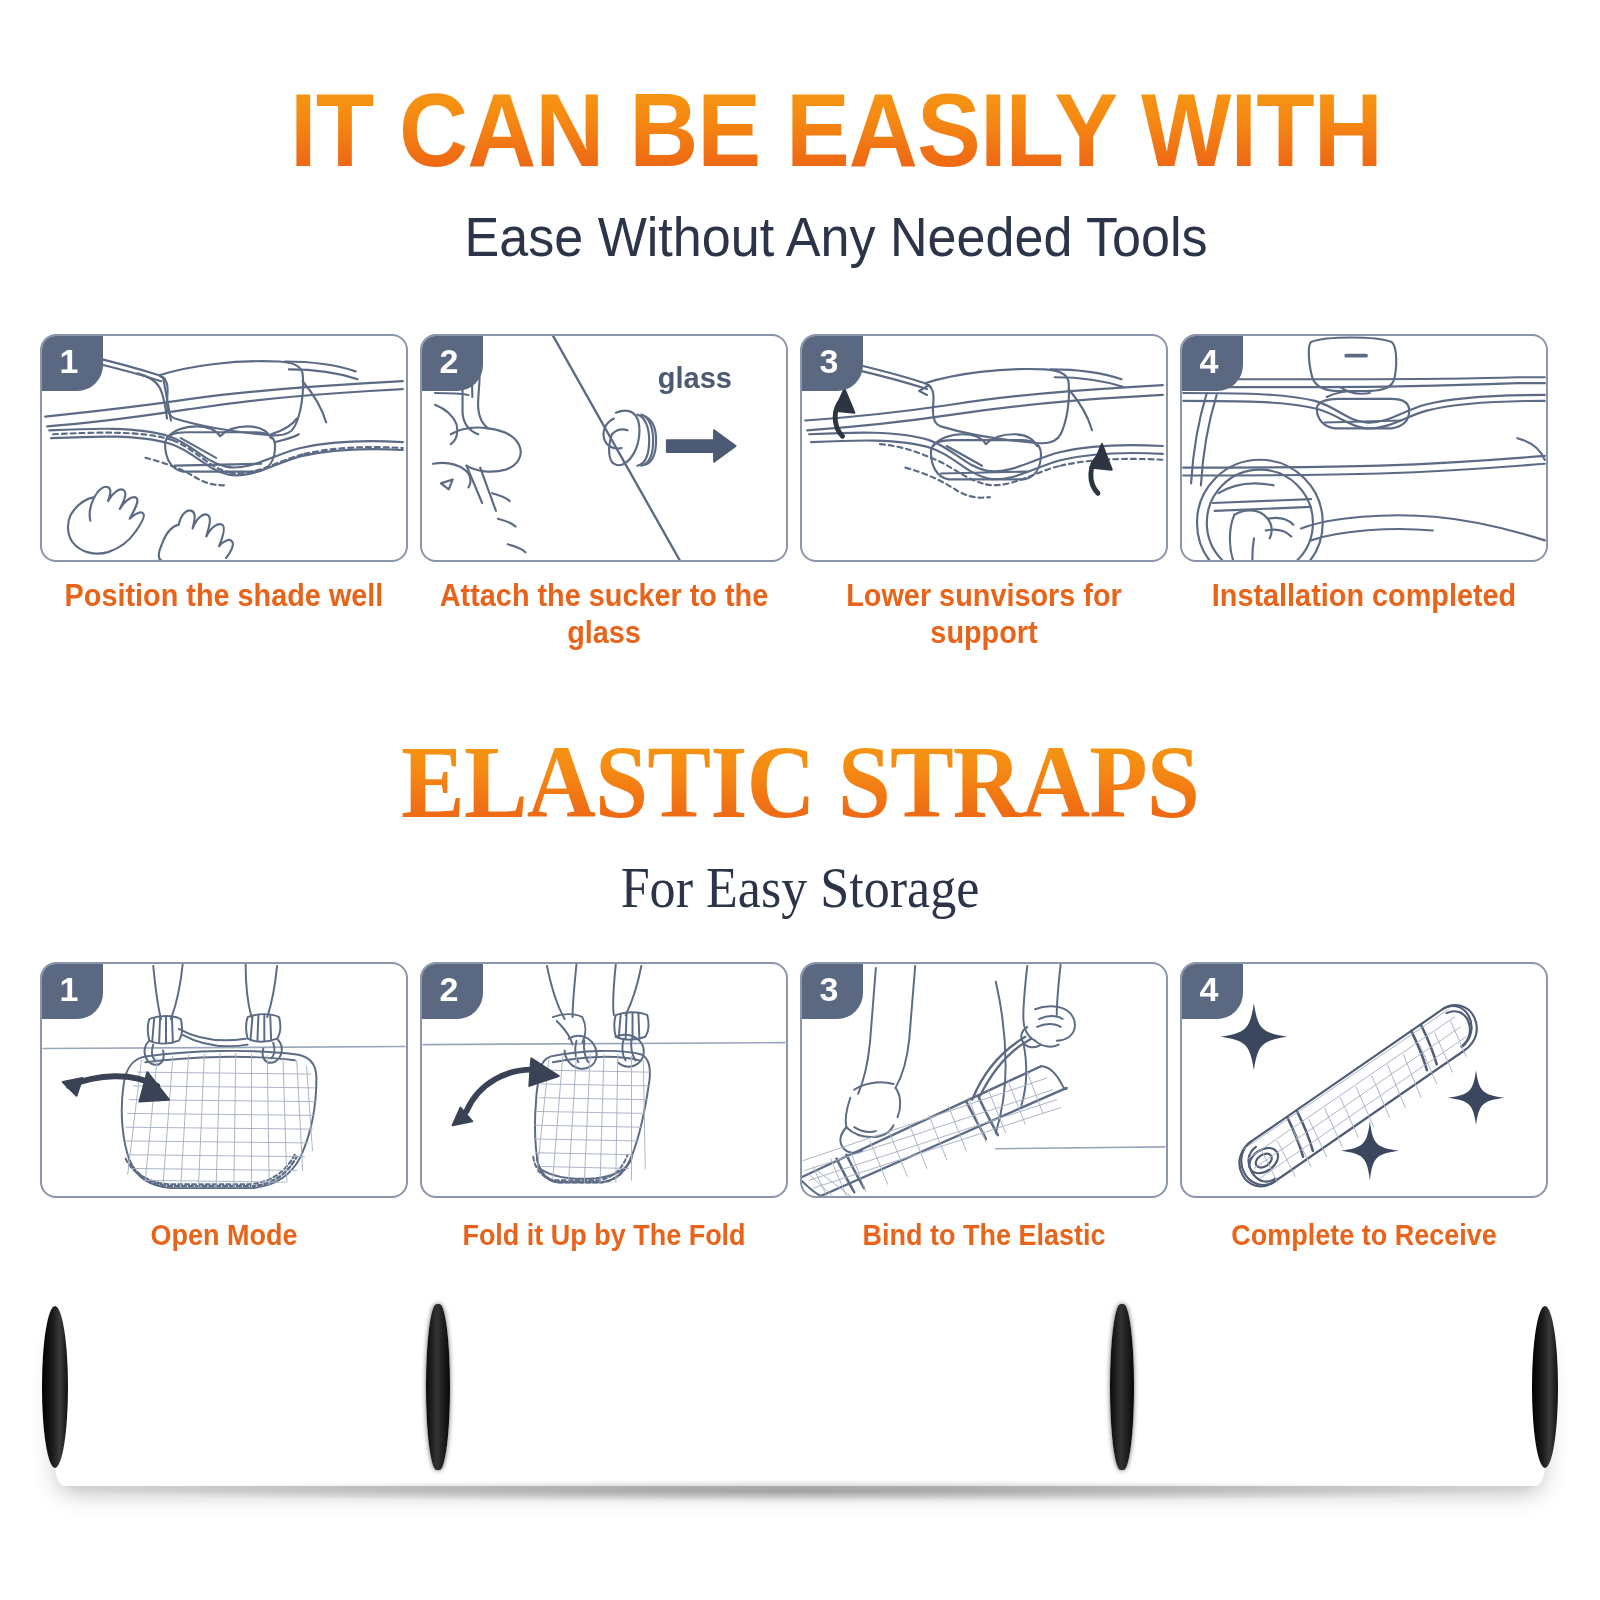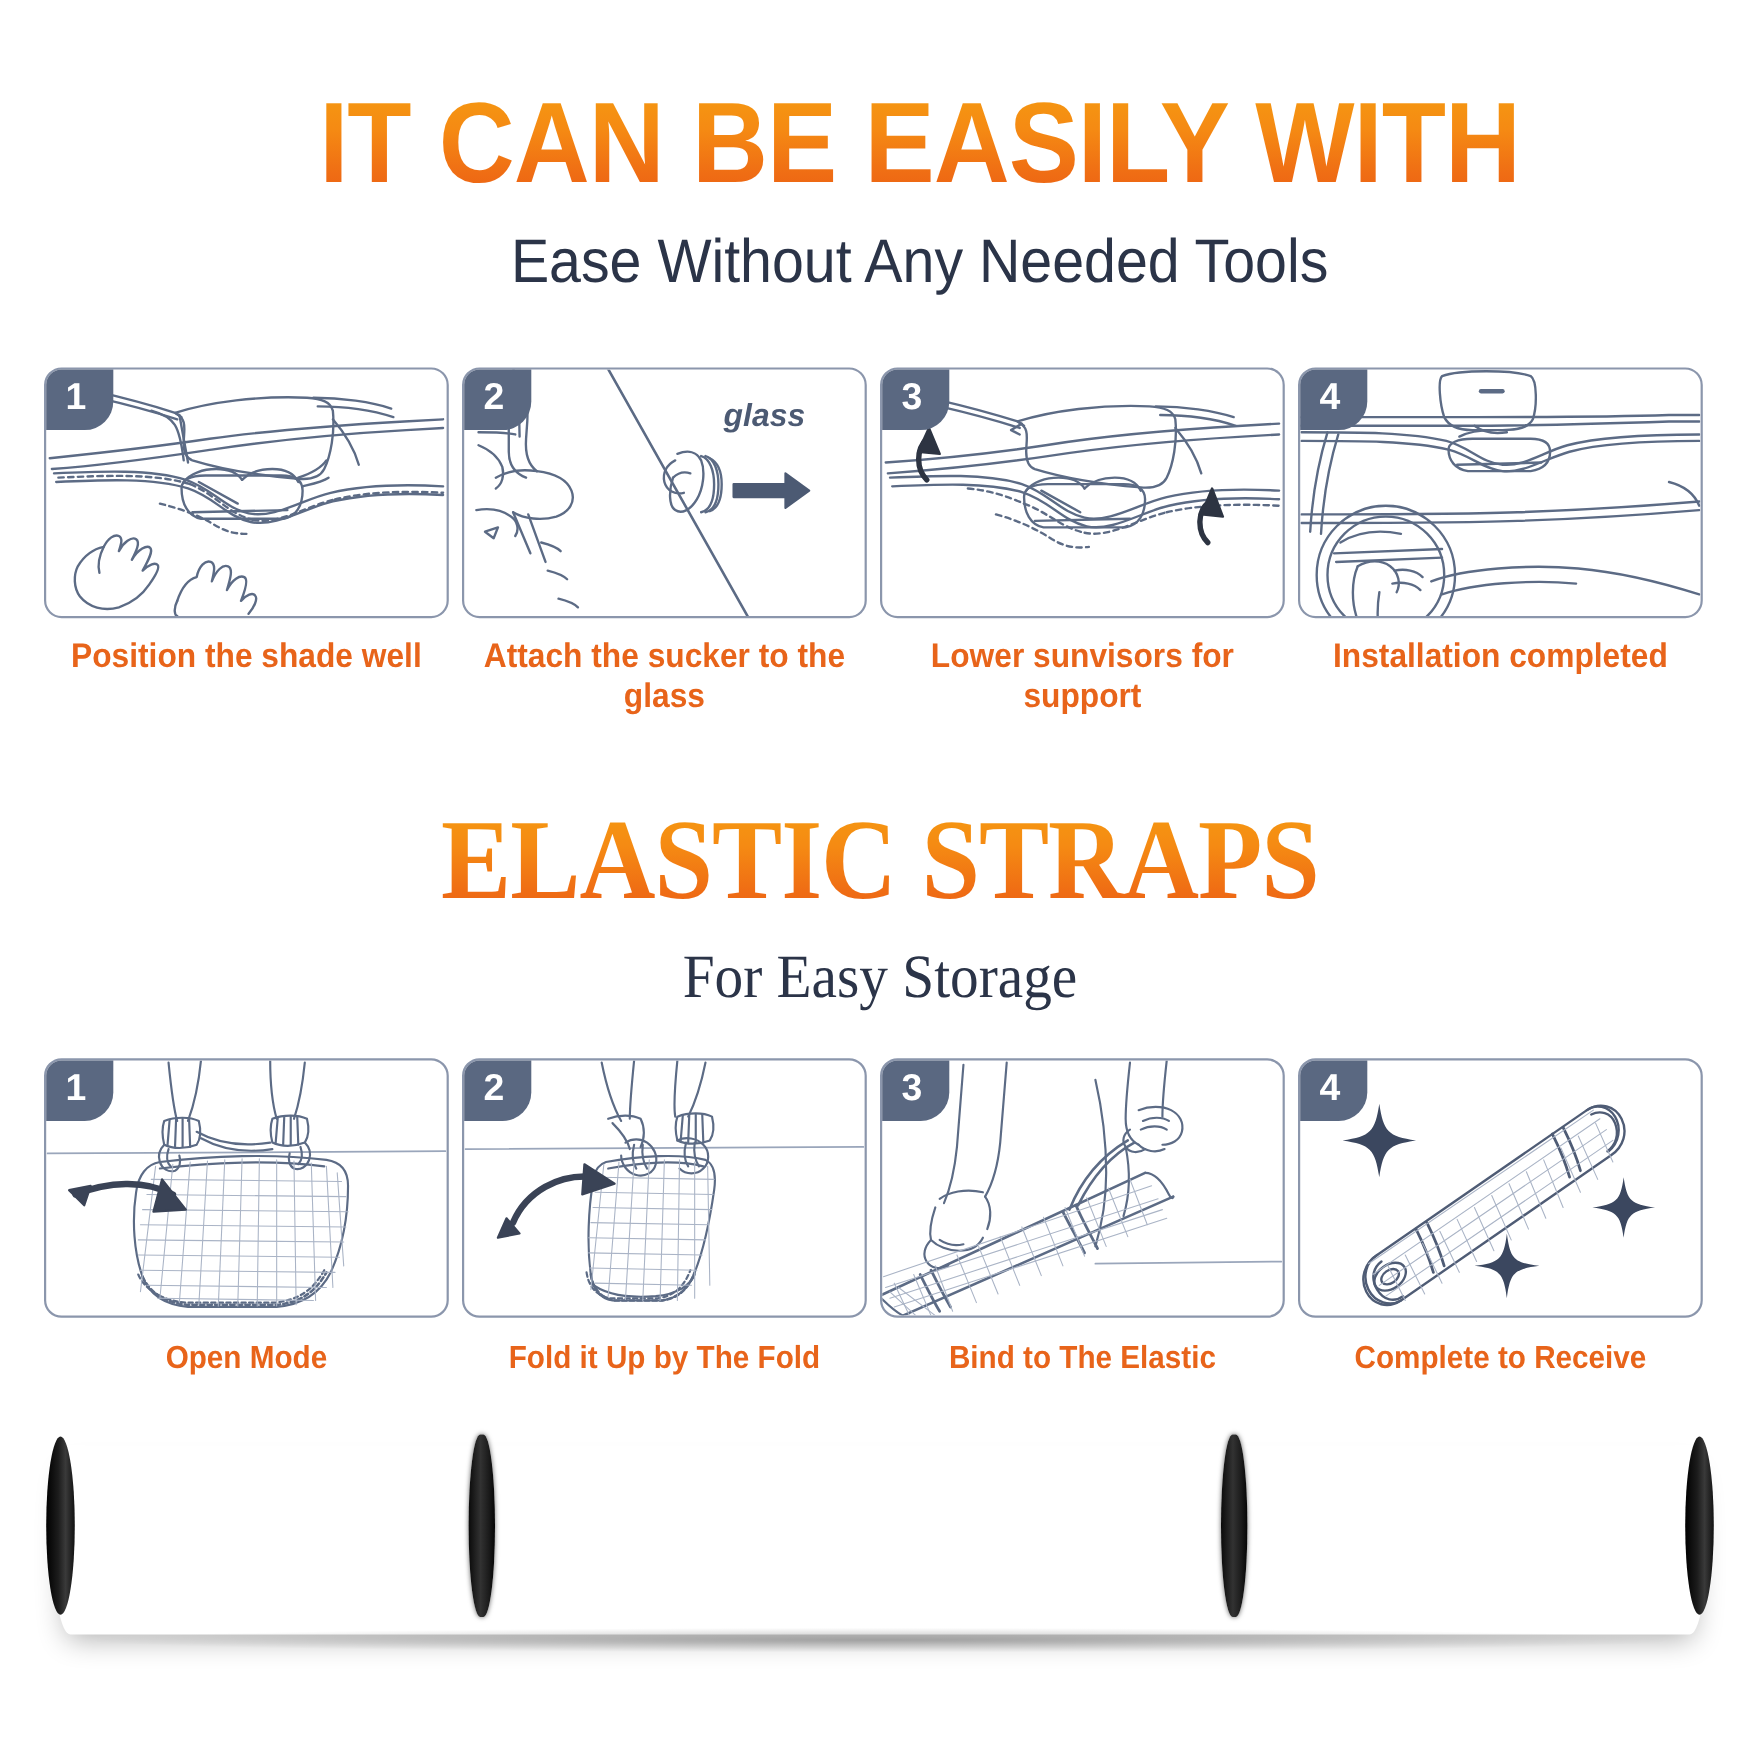--- a/index.html
+++ b/index.html
@@ -83,21 +83,20 @@
     transform:scaleX(0.93);
     width:390px;
   }
   #row2 .caption{ font-size:29px; margin-top:20px;}
 
   
   .glass-label{
     position:absolute; right:54px; top:26px;
     color:#4c5a73; font-size:29px; font-weight:600;
     z-index:5;
-    font-style:italic;
   }
 
   
   #product{
     position:absolute; left:48px; top:1300px;
     width:1504px; height:200px;
   }
   .roll{
     position:absolute; left:0; top:14px; width:1504px; height:172px;
     border-radius:16px/86px;

